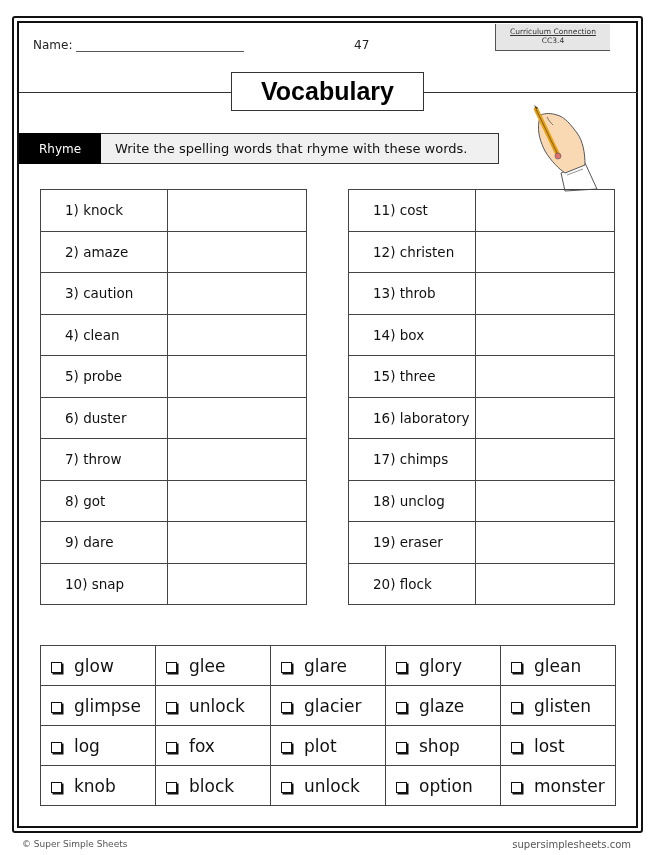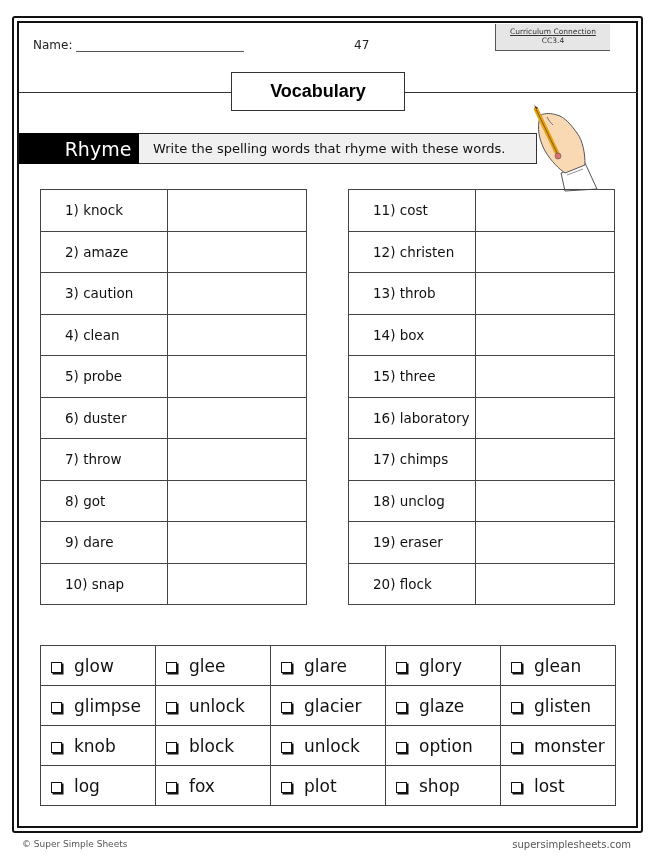--- a/index.html
+++ b/index.html
@@ -15,27 +15,27 @@
   .name-line { position:absolute; left:76px; top:51px; width:168px; border-bottom:1px solid #555; }
   .page-num { position:absolute; left:320px; top:38px; font-size:12px; color:#222;margin-left:34px; }
 
   .cc-box { position:absolute; left:495px; top:24px; width:115px; height:27px;
             background:#e6e6e6; border-left:1px solid #555; border-bottom:1px solid #555;
             text-align:center; font-size:7.5px; line-height:9px; color:#333; padding-top:3px; box-sizing:border-box; }
   .cc-title { text-decoration:underline; display:block; }
   .cc-code { display:block; }
 
   .title-rule { position:absolute; left:19px; right:21px; top:92px; border-top:1px solid #333; }
-  .title-box { position:absolute; left:231px; top:72px; width:174px; height:39px; background:#fff;
+  .title-box { position:absolute; left:231px; top:72px; width:193px; height:39px; background:#fff;
                border:1px solid #333; box-sizing:border-box; display:flex; align-items:center; justify-content:center;
-               font-family:"Liberation Sans", sans-serif; font-weight:bold; font-size:18px; color:#000; }
+               font-family:"Liberation Sans", sans-serif; font-weight:bold; font-size:25px; color:#000; }
 
   .instr-wrap { position:absolute; left:19px; top:133px; height:31px; display:flex; }
-  .instr-tag { width:82px; height:31px; background:#000; color:#fff; font-size:19px;
-               display:flex; align-items:center; justify-content:center;padding-left:38px; }
+  .instr-tag { width:82px; height:31px; background:#000; color:#fff; font-size:12px;
+               display:flex; align-items:center; justify-content:center; }
   .instr-text { width:398px; height:31px; background:#f0f0f0; border:1px solid #333; border-left:none;
                 box-sizing:border-box; font-size:13px; display:flex; align-items:center; padding-left:14px; color:#111; }
 
   .hand { position:absolute; left:525px; top:103px; width:95px; height:92px; }
 
   .rhyme-table { position:absolute; border-collapse:collapse; }
   .rhyme-table td { border:1.5px solid #444; height:41.5px; padding:0; box-sizing:border-box;
                     font-size:13.5px; color:#111; }
   .rhyme-table td.word { width:127px; padding-left:24px; }
   .rhyme-table td.answer { width:139px; }
@@ -185,30 +185,30 @@
       <td><span class="cb"></span><span>glean</span></td>
     </tr>
     <tr>
       <td><span class="cb"></span><span>glimpse</span></td>
       <td><span class="cb"></span><span>unlock</span></td>
       <td><span class="cb"></span><span>glacier</span></td>
       <td><span class="cb"></span><span>glaze</span></td>
       <td><span class="cb"></span><span>glisten</span></td>
     </tr>
     <tr>
+      <td><span class="cb"></span><span>log</span></td>
+      <td><span class="cb"></span><span>fox</span></td>
+      <td><span class="cb"></span><span>plot</span></td>
+      <td><span class="cb"></span><span>shop</span></td>
+      <td><span class="cb"></span><span>lost</span></td>
+    </tr>
+    <tr>
       <td><span class="cb"></span><span>knob</span></td>
       <td><span class="cb"></span><span>block</span></td>
       <td><span class="cb"></span><span>unlock</span></td>
       <td><span class="cb"></span><span>option</span></td>
       <td><span class="cb"></span><span>monster</span></td>
     </tr>
-    <tr>
-      <td><span class="cb"></span><span>log</span></td>
-      <td><span class="cb"></span><span>fox</span></td>
-      <td><span class="cb"></span><span>plot</span></td>
-      <td><span class="cb"></span><span>shop</span></td>
-      <td><span class="cb"></span><span>lost</span></td>
-    </tr>
   </tbody>
 </table>
 
 <span class="footer-left">© Super Simple Sheets</span>
 <span class="footer-right">supersimplesheets.com</span>
 
 </body></html>

